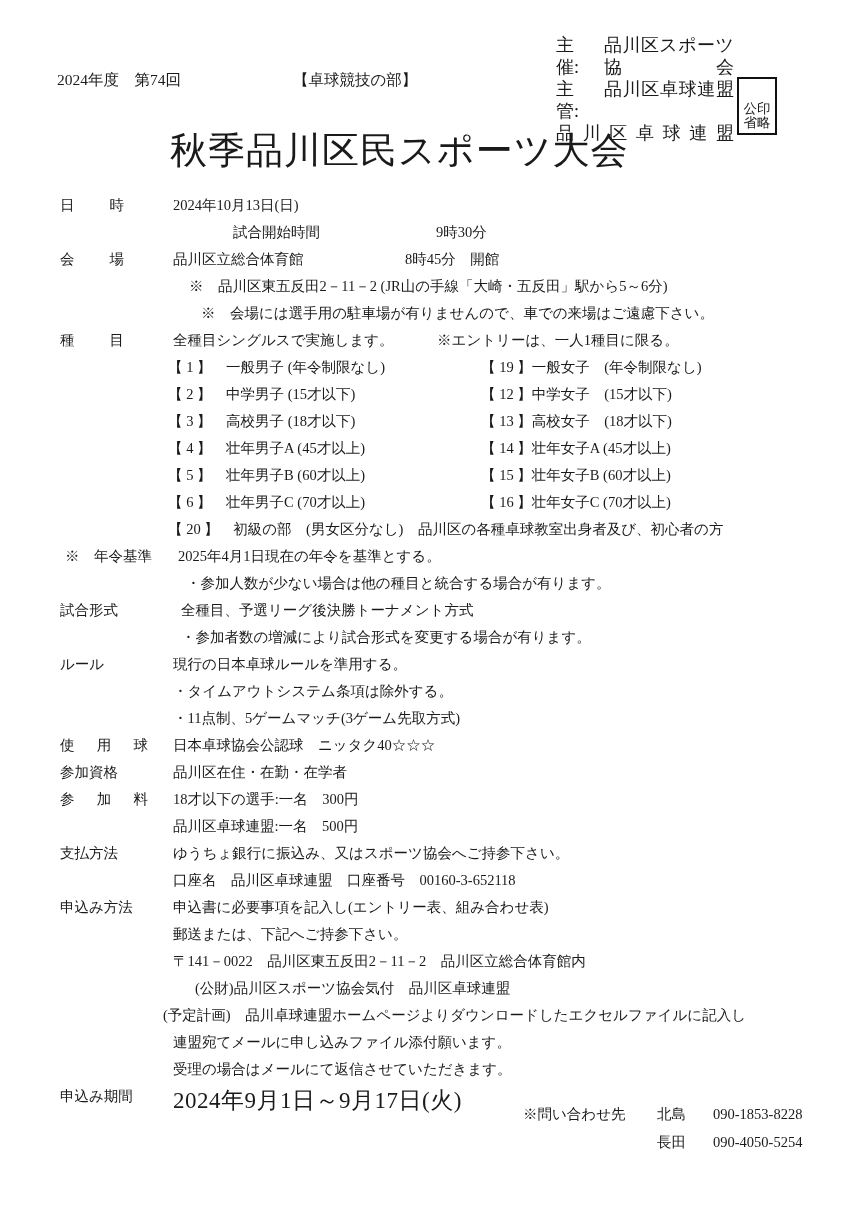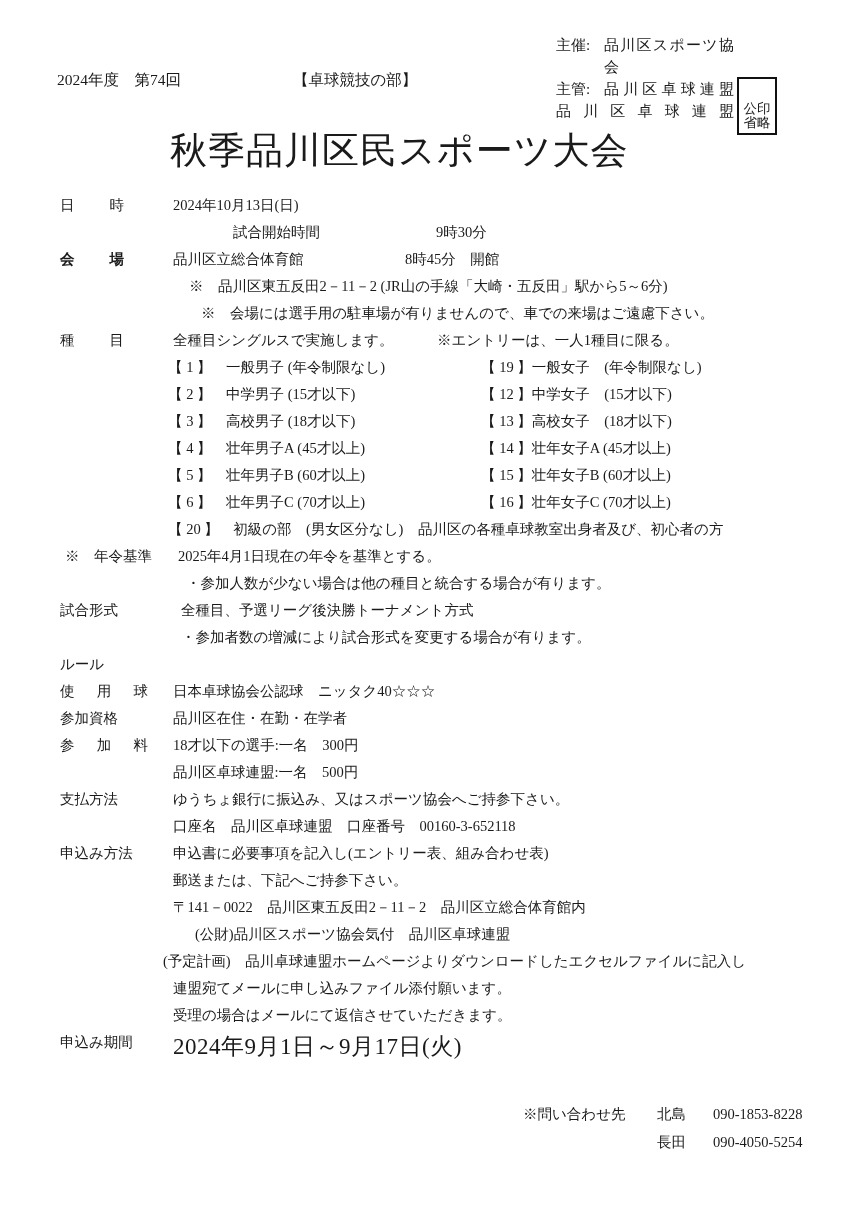--- a/index.html
+++ b/index.html
@@ -6,21 +6,21 @@
   .page{
     position:relative;
     width:868px;height:1228px;
     background:#ffffff;
     color:#1a1a1a;
     font-family:"Liberation Serif","DejaVu Serif",serif;
     overflow:hidden;
     margin:0 auto;
   }
   
-  .org{position:absolute;left:556px;top:34px;font-size:15px;}
+  .org{position:absolute;left:556px;top:34px;font-size:18px;}
   .org-line{display:flex;width:178px;line-height:22px;}
   .org-label{width:36px;margin-right:12px;flex:none;}
   .spread{display:inline-block;text-align:justify;text-align-last:justify;}
   .org-value{flex:1;text-align:justify;text-align-last:justify;}
   .org-value.full{width:178px;}
   .stamp{
     position:absolute;left:737px;top:77px;width:40px;height:58px;
     border:2px solid #111;box-sizing:border-box;
     display:flex;flex-direction:column;justify-content:flex-end;align-items:center;
     font-size:13.5px;padding:4px 0;line-height:1;
@@ -83,21 +83,21 @@
 
   <div class="body">
       <div class="doc-row">
         <div class="row-label"><span class="spread" style="width: 64px;">日時</span></div>
         <div class="row-content">
           <div class="line">2024年10月13日(日)</div>
           <div class="line" style="margin-left: 60px;">試合開始時間　　　　　　　　9時30分</div>
         </div>
       </div>
       <div class="doc-row">
-        <div class="row-label"><span class="spread" style="width: 64px; font-weight: bold;">会場</span></div>
+        <div class="row-label"><span class="spread" style="width: 64px;">会場</span></div>
         <div class="row-content">
           <div class="line">品川区立総合体育館　　　　　　　8時45分　開館</div>
           <div class="line" style="margin-left: 16px;">※　品川区東五反田2－11－2 (JR山の手線「大崎・五反田」駅から5～6分)</div>
           <div class="line" style="margin-left: 28px;">※　会場には選手用の駐車場が有りませんので、車での来場はご遠慮下さい。</div>
         </div>
       </div>
       <div class="doc-row">
         <div class="row-label"><span class="spread" style="width: 64px;">種目</span></div>
         <div class="row-content">
           <div class="line">全種目シングルスで実施します。　　　※エントリーは、一人1種目に限る。</div>
@@ -119,20 +119,25 @@
       </div>
       <div class="doc-row">
         <div class="row-label"><span>試合形式</span></div>
         <div class="row-content">
           <div class="line" style="margin-left: 8px;">全種目、予選リーグ後決勝トーナメント方式</div>
           <div class="line" style="margin-left: 8px;">・参加者数の増減により試合形式を変更する場合が有ります。</div>
         </div>
       </div>
       <div class="doc-row">
         <div class="row-label"><span>ルール</span></div>
+        <div class="row-content">
+          <div class="line">現行の日本卓球ルールを準用する。</div>
+          <div class="line">・タイムアウトシステム条項は除外する。</div>
+          <div class="line">・11点制、5ゲームマッチ(3ゲーム先取方式)</div>
+        </div>
       </div>
       <div class="doc-row">
         <div class="row-label"><span class="spread" style="width: 88px;">使用球</span></div>
         <div class="row-content">
           <div class="line">日本卓球協会公認球　ニッタク40☆☆☆</div>
         </div>
       </div>
       <div class="doc-row">
         <div class="row-label"><span>参加資格</span></div>
         <div class="row-content">

